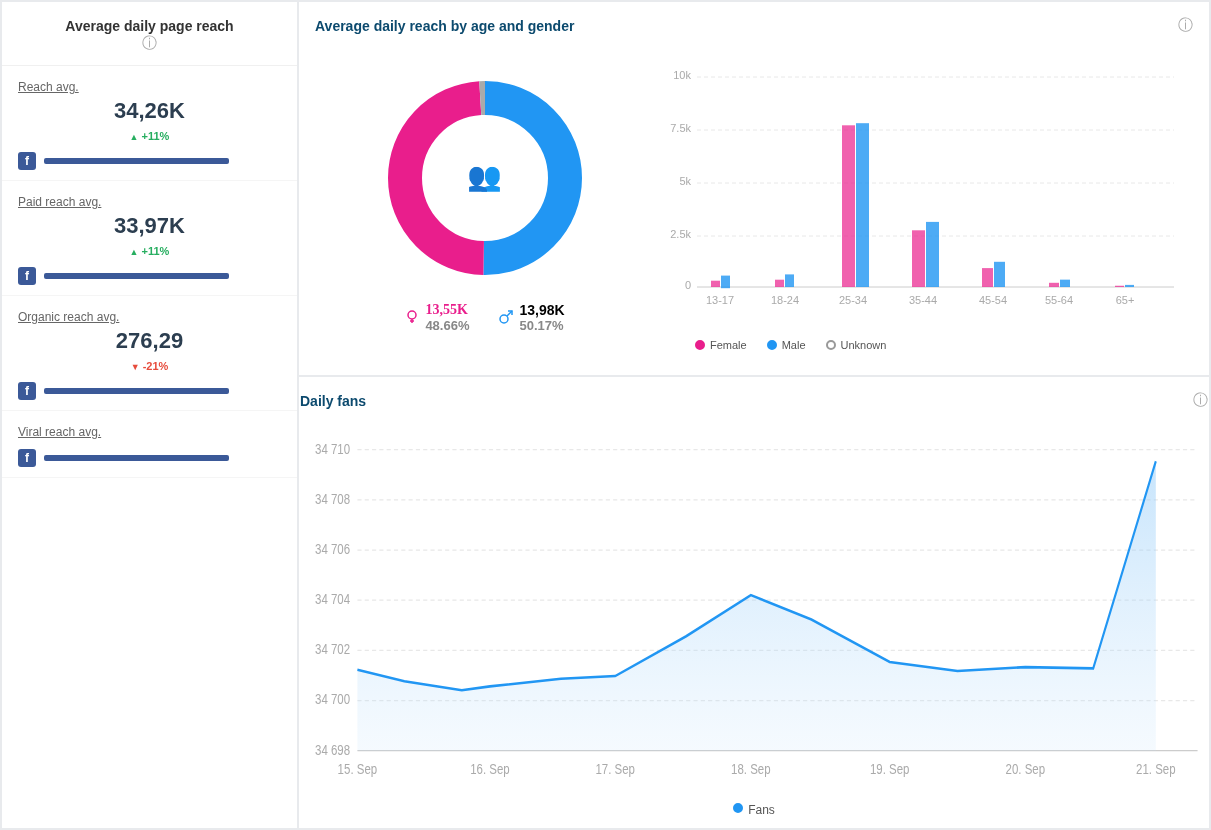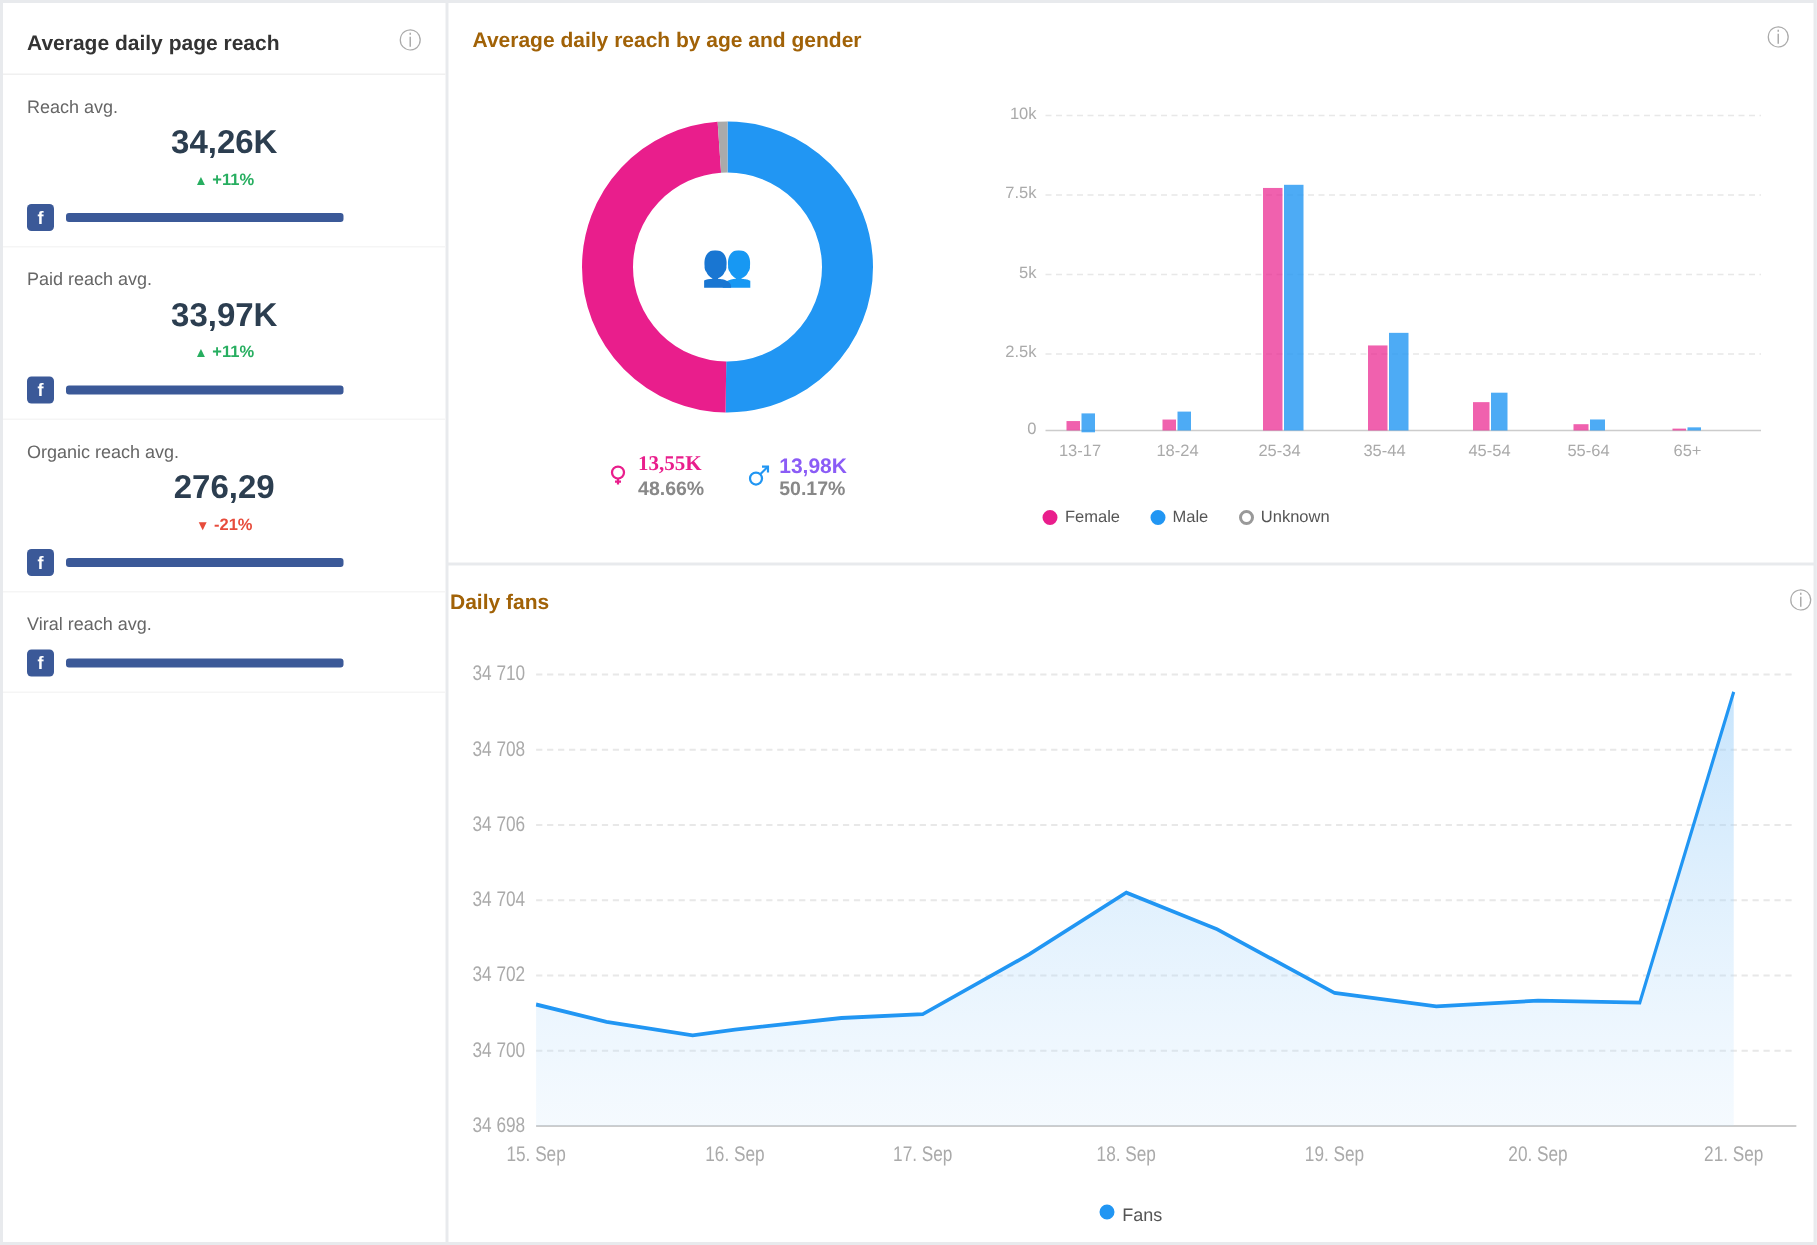--- a/index.html
+++ b/index.html
@@ -1,44 +1,44 @@
 <!DOCTYPE html>
 <html><head>
   <meta charset="utf-8">
   <style>
     * { box-sizing: border-box; margin: 0; padding: 0; }
     body { font-family: -apple-system, BlinkMacSystemFont, 'Segoe UI', sans-serif; background: #f0f2f5; color: #333; font-size: 13px; }
     .dashboard { display: flex; width: 1211px; height: 830px; background: #e8eaed; gap: 2px; padding: 2px; }
     .left-panel { width: 295px; background: #fff; display: flex; flex-direction: column; padding: 0; flex-shrink: 0; }
-    .left-header { padding: 16px 16px 12px; border-bottom: 1px solid #f0f0f0; display: flex; justify-content: space-between; align-items: center; }
+    .left-header { padding: 16px 16px 12px; border-bottom: 1px solid #f0f0f0; display: flex; justify-content: space-between; align-items: center; flex-direction: column; }
     .left-header-title { font-size: 14px; font-weight: 600; color: #333; }
     .info-icon { color: #aaa; font-size: 15px; cursor: pointer; }
     .metric-block { padding: 14px 16px 10px; border-bottom: 1px solid #f5f5f5; }
-    .metric-label { font-size: 12px; color: #666; margin-bottom: 4px; }
+    .metric-label { font-size: 12px; color: #666; margin-bottom: 4px; text-decoration: underline; }
     .metric-value { font-size: 22px; font-weight: 700; color: #2c3e50; display: flex; align-items: center; gap: 6px; flex-direction: column; }
     .metric-change-up { color: #27ae60; font-size: 11px; font-weight: 600; }
     .metric-change-down { color: #e74c3c; font-size: 11px; font-weight: 600; }
     .arrow-up::before { content: '▲'; font-size: 9px; }
     .arrow-down::before { content: '▼'; font-size: 9px; }
     .fb-bar-wrap { margin-top: 10px; display: flex; align-items: center; gap: 8px; }
     .fb-icon { width: 18px; height: 18px; background: #3b5998; border-radius: 3px; display: flex; align-items: center; justify-content: center; color: white; font-weight: 900; font-size: 12px; flex-shrink: 0; }
     .fb-bar { height: 6px; background: #3b5998; border-radius: 2px; }
     .right-panel { flex: 1; display: flex; flex-direction: column; gap: 2px; }
     .top-right { background: #fff; padding: 14px 16px; flex-shrink: 0; }
     .panel-header { display: flex; justify-content: space-between; align-items: center; margin-bottom: 14px; }
-    .panel-title { font-size: 14px; font-weight: 600; color: #a16207; }
+    .panel-title { font-size: 14px; font-weight: 600; color: #0c4a6e; }
     .age-gender-content { display: flex; gap: 0; }
     .donut-section { width: 340px; display: flex; flex-direction: column; align-items: center; justify-content: center; padding: 10px 0 20px; }
     .donut-container { position: relative; width: 220px; height: 220px; }
     .donut-labels { display: flex; gap: 30px; margin-top: 14px; align-items: center; }
     .gender-label { display: flex; align-items: center; gap: 6px; font-size: 12px; }
     .gender-value { font-weight: 700; font-size: 14px; }
     .gender-pct { font-size: 13px; color: #888; font-weight: bold; }
     .female-color { color: #e91e8c; font-family: Liberation Serif, serif; }
-    .male-color { color: #8b5cf6; }
+    .male-color { color: #000000; }
     .bar-chart-section { flex: 1; padding: 10px 10px 10px 0; }
     .bar-chart-area { height: 260px; position: relative; }
     .chart-legend { display: flex; gap: 20px; margin-top: 20px; padding-left: 40px; }
     .legend-item { display: flex; align-items: center; gap: 5px; font-size: 11px; color: #555; }
     .legend-dot { width: 10px; height: 10px; border-radius: 50%; border: 2px solid; }
     .legend-dot-female { border-color: #e91e8c; background: #e91e8c; }
     .legend-dot-male { border-color: #2196f3; background: #2196f3; }
     .legend-dot-unknown { border-color: #999; background: transparent; }
     .bottom-right { background: #fff; flex: 1; padding: 14px 1px; overflow: hidden; }
     .line-chart-area { height: calc(100% - 50px); position: relative; }

